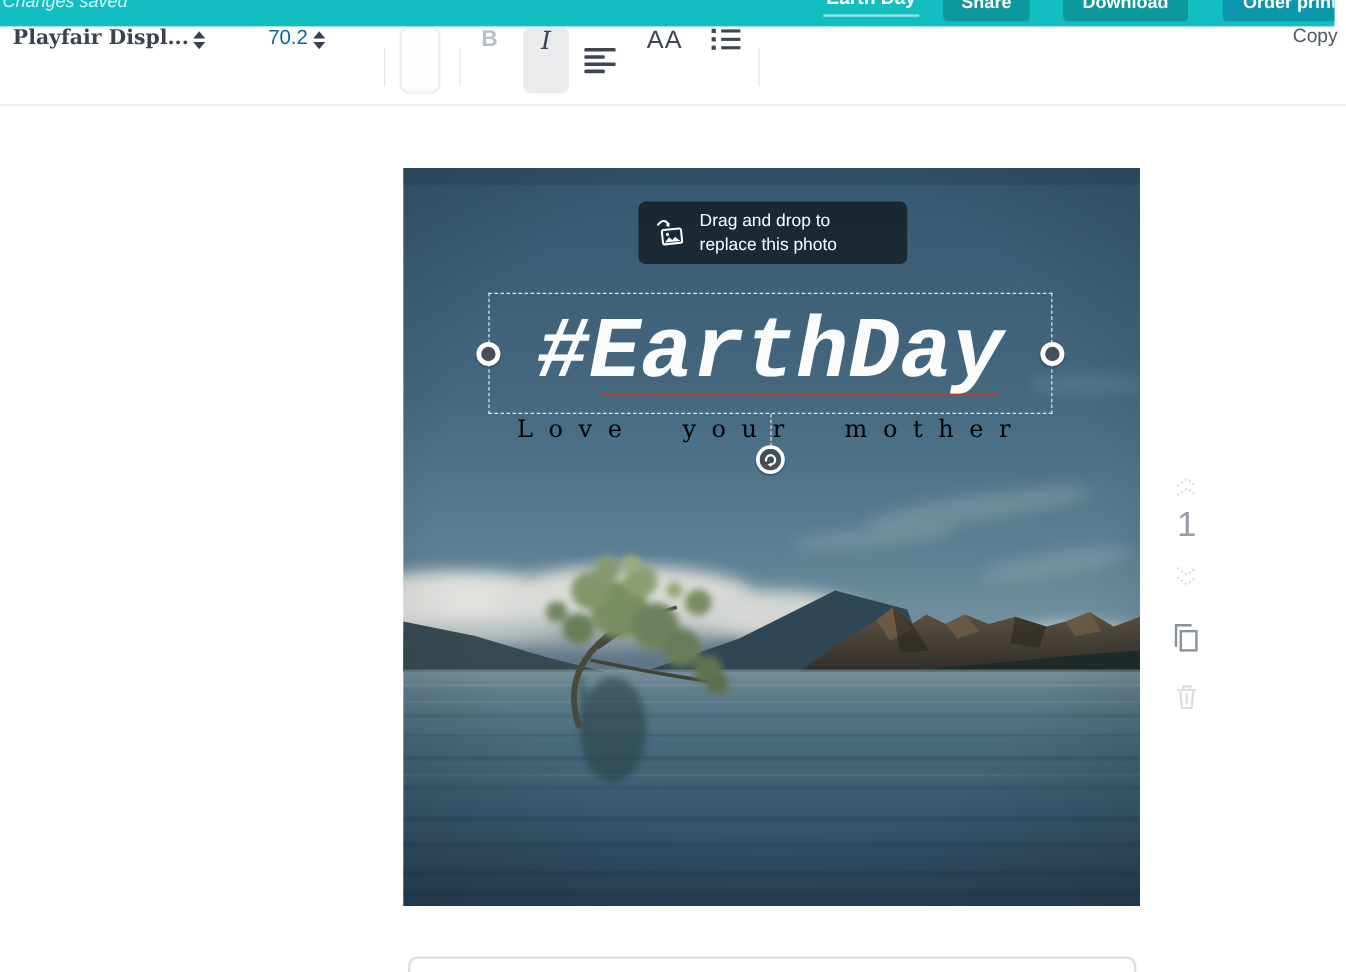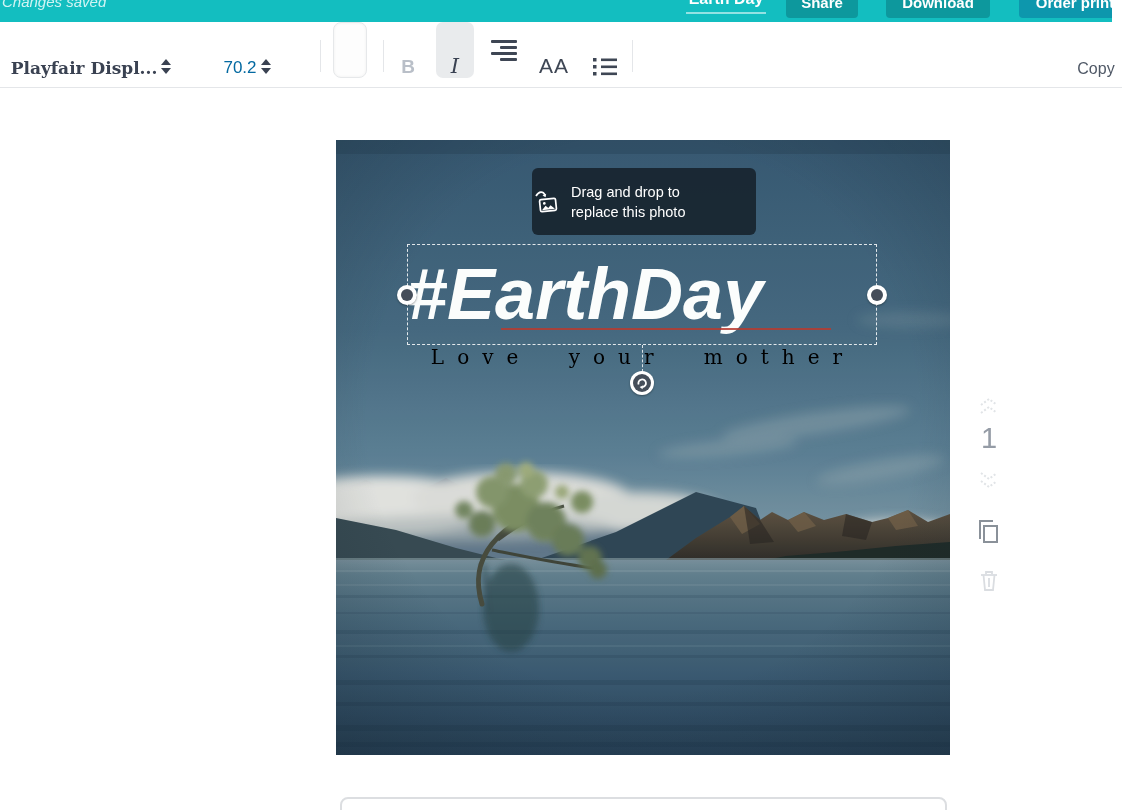--- a/index.html
+++ b/index.html
@@ -15,21 +15,21 @@
   .doc-title{position:absolute;left:686px;top:-10px;width:80px;text-align:center;font-size:16px;font-weight:bold;color:#fff;white-space:nowrap}
   .doc-title-line{position:absolute;left:686px;top:12px;width:80px;height:2px;background:rgba(255,255,255,.55)}
   .tb-btn{position:absolute;top:-14px;height:32px;border:none;border-radius:4px;background:var(--c-button);
     color:#fff;font-size:15px;font-weight:bold;font-family:"Liberation Sans",sans-serif}
   .btn-share{left:786px;width:72px}
   .btn-download{left:886px;width:104px}
   .btn-order{left:1019px;width:112px;background:var(--c-order_print)}
 
   
   .toolbar{position:absolute;left:0;top:22px;width:1122px;height:66px;background:#fff;border-bottom:1px solid #e4e6e9;z-index:4}
-  .toolbar .item{position:absolute;top:0;height:56px;display:flex;align-items:flex-end;justify-content:center;cursor:pointer}
+  .toolbar .item{position:absolute;top:0;height:56px;display:flex;align-items:flex-start;justify-content:center;cursor:pointer}
   .t-font{left:14px;width:158px;justify-content:space-between}
   .font-name{font-family:"DejaVu Serif",serif;font-weight:bold;font-size:17px;color:#3a4252;white-space:nowrap}
   .t-size{left:196px;width:106px;justify-content:space-between}
   .size-val{font-size:17px;color:#0369a1}
   .stepper{display:flex;flex-direction:column;gap:3px;align-items:center;padding:4px}
   .tri-up{width:0;height:0;border-left:5px solid transparent;border-right:5px solid transparent;border-bottom:6px solid #3a4252}
   .tri-down{width:0;height:0;border-left:5px solid transparent;border-right:5px solid transparent;border-top:6px solid #3a4252}
   .t-div{position:absolute;top:18px;height:32px;width:1px;background:#e4e6e9}
   .swatch{left:333px;width:34px;height:34px;top:16px;border-radius:8px;background:#fdfdfd;border:1px solid #e6e8ea;box-shadow:inset 0 0 3px rgba(0,0,0,.06)}
   .t-bold{left:394px;width:28px;font-size:19px;font-weight:bold;color:#b9bfc8}
@@ -40,27 +40,27 @@
   .t-case{left:534px;width:40px;font-size:21px;color:var(--c-toolbar_icon);letter-spacing:1px}
   .t-list{left:590px;width:30px}
   .t-spacing{left:652px;width:70px;font-size:16px;color:#4f5866;justify-content:flex-start}
   .t-copy{right:3px;width:46px;font-size:16px;color:#4f5866}
 
   
   .canvas{position:absolute;left:0;top:88px;width:1122px;height:722px;background:var(--c-canvas);overflow:hidden}
   .page{position:absolute;left:336px;top:52px;width:614px;height:615px}
   .page svg.photo{position:absolute;left:0;top:0}
 
-  .tooltip{position:absolute;left:196px;top:28px;width:224px;height:67px;background:rgba(23,36,46,.9);
-    border-radius:6px;display:flex;align-items:center;gap:11px}
+  .tooltip{position:absolute;left:196px;top:28px;width:224px;height:52px;background:rgba(23,36,46,.9);
+    border-radius:6px;display:flex;align-items:center;padding-left:12px;gap:11px}
   .tooltip .txt{color:#fff;font-size:14.5px;line-height:20px}
 
   .selbox{position:absolute;left:71px;top:104px;width:470px;height:101px;border:1px dashed rgba(255,255,255,.85)}
-  .headline{position:absolute;left:71px;top:98px;width:470px;height:112px;line-height:112px;text-align:left;
-    font-family:Liberation Sans, sans-serif;font-style:italic;font-weight:bold;font-size:72px;color:#fbfdfc;white-space:nowrap;cursor:text}
+  .headline{position:absolute;left:71px;top:98px;width:470px;height:112px;line-height:112px;text-align:center;
+    font-family:Liberation Mono, monospace;font-style:italic;font-weight:bold;font-size:72px;color:#fbfdfc;white-space:nowrap;cursor:text}
   .squiggle{position:absolute;left:165px;top:188px;width:330px;height:2px;background:var(--c-spell);opacity:.85}
   .subline{position:absolute;left:0;top:205px;width:614px;text-align:center;font-family:"DejaVu Serif",serif;
     font-size:20px;letter-spacing:13px;word-spacing:18px;color:#000000;white-space:nowrap;cursor:text}
   .rotline{position:absolute;left:306px;top:205px;height:27px;width:0;border-left:1px dashed rgba(255,255,255,.8)}
   .handle{position:absolute;width:20px;height:20px;border-radius:50%;background:#fff;box-shadow:0 1px 2px rgba(0,0,0,.35);
     display:flex;align-items:center;justify-content:center;cursor:ew-resize}
   .handle .dot{width:12px;height:12px;border-radius:50%;background:#454e5a}
   .h-left{left:61px;top:145px}.h-right{left:531px;top:145px}
   .rothandle{position:absolute;left:294px;top:231px;width:24px;height:24px;border-radius:50%;background:#fff;
     box-shadow:0 1px 2px rgba(0,0,0,.35);display:flex;align-items:center;justify-content:center;cursor:grab}

